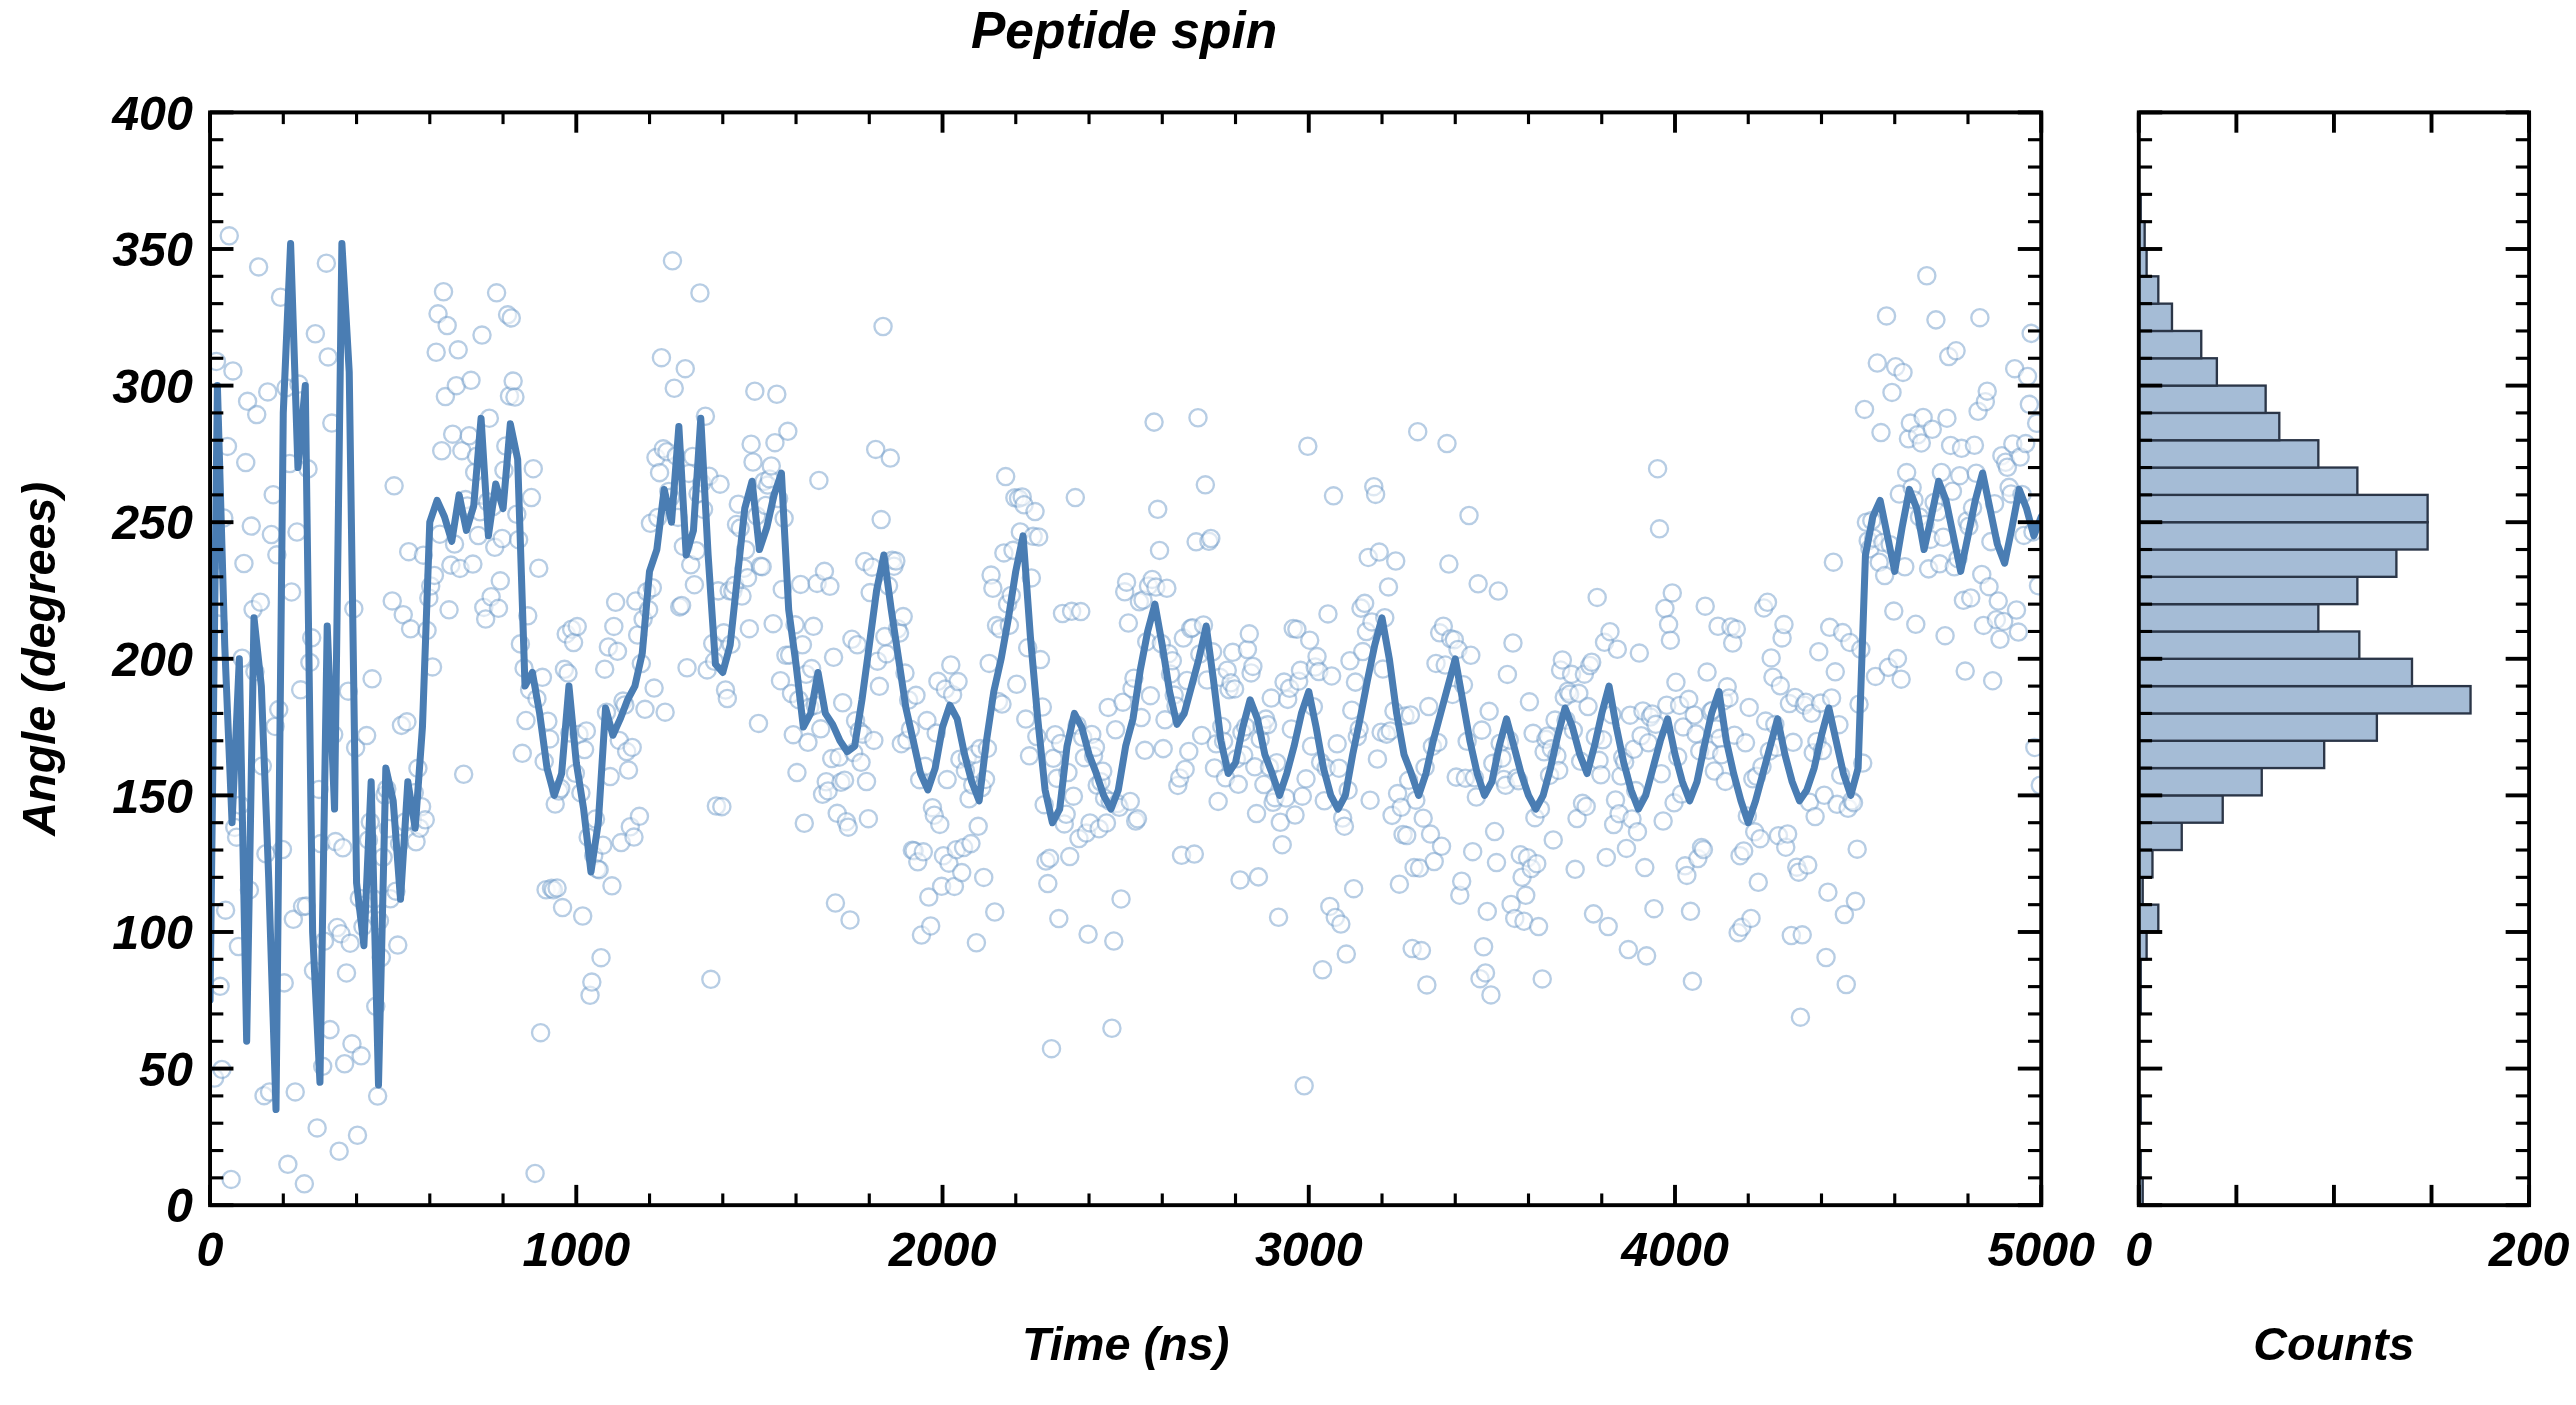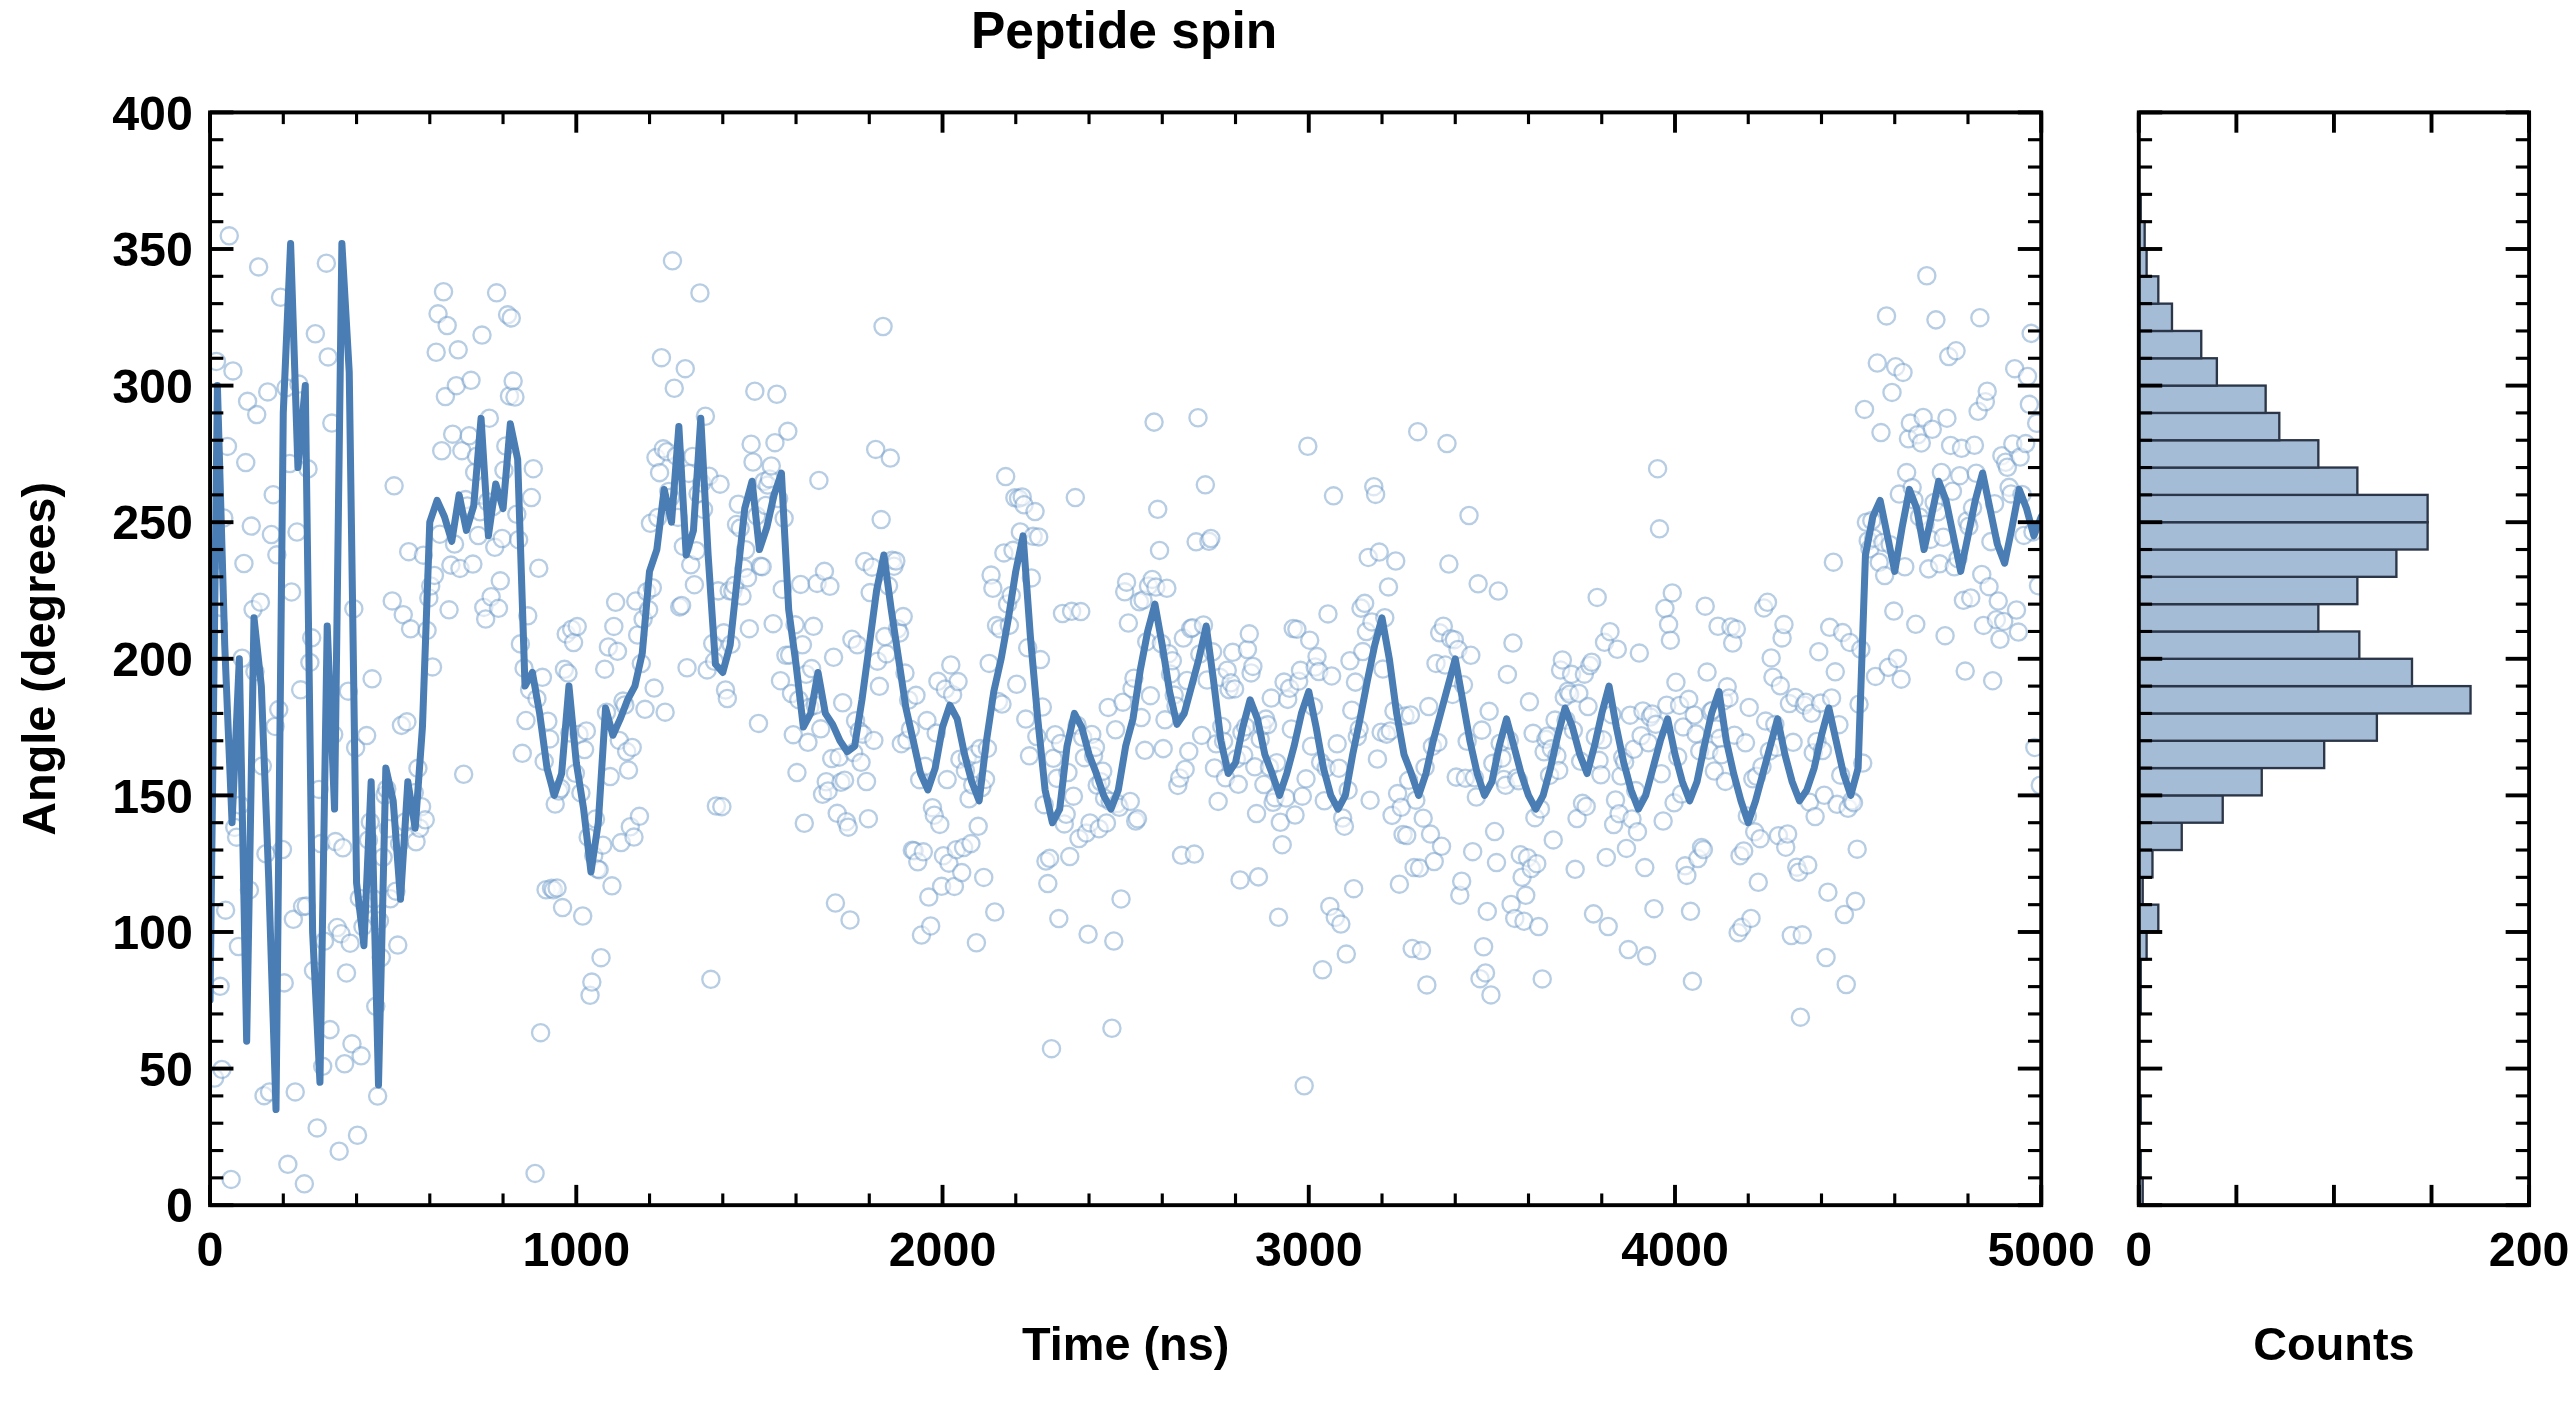--- a/index.html
+++ b/index.html
@@ -1,18 +1,18 @@
 <!DOCTYPE html>
 <html style="font-size:12.5px"><head>
 <meta charset="utf-8">
 <style>
   html,body{margin:0;padding:0;background:#ffffff;}
   body{width:2576px;height:1405px;position:relative;overflow:hidden;
        font-family:"Liberation Sans","DejaVu Sans",sans-serif;}
-  #figure{position:absolute;left:0;top:0;width:2576px;height:1405px;background:#fff;}
+  #figure{position:absolute;left:0;top:0;width:2576px;height:1405px;background:#fff;font-style:italic;}
   svg{display:block;}
   .ttl{font-weight:bold;fill:#000;}
   .axlbl{font-weight:bold;fill:#000;}
 </style>
 </head>
 <body>
 
 <div id="figure">
   <svg id="plot" width="2576" height="1405" viewBox="0 0 3300 1800" xmlns="http://www.w3.org/2000/svg">
     <rect x="0" y="0" width="3300" height="1800" fill="#ffffff"></rect>

